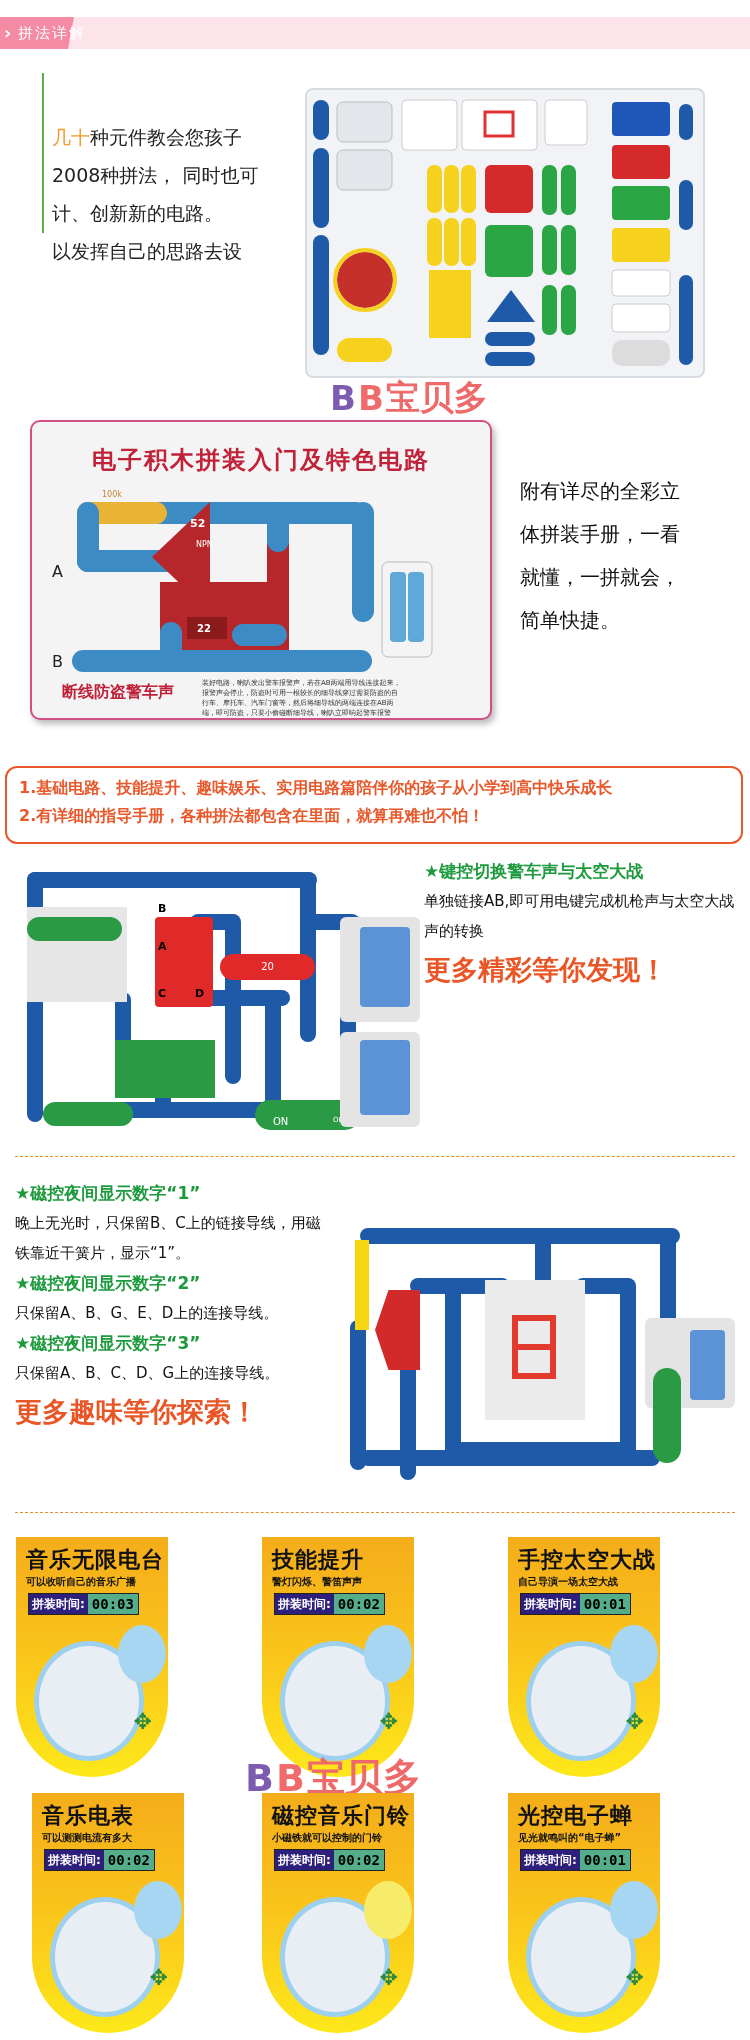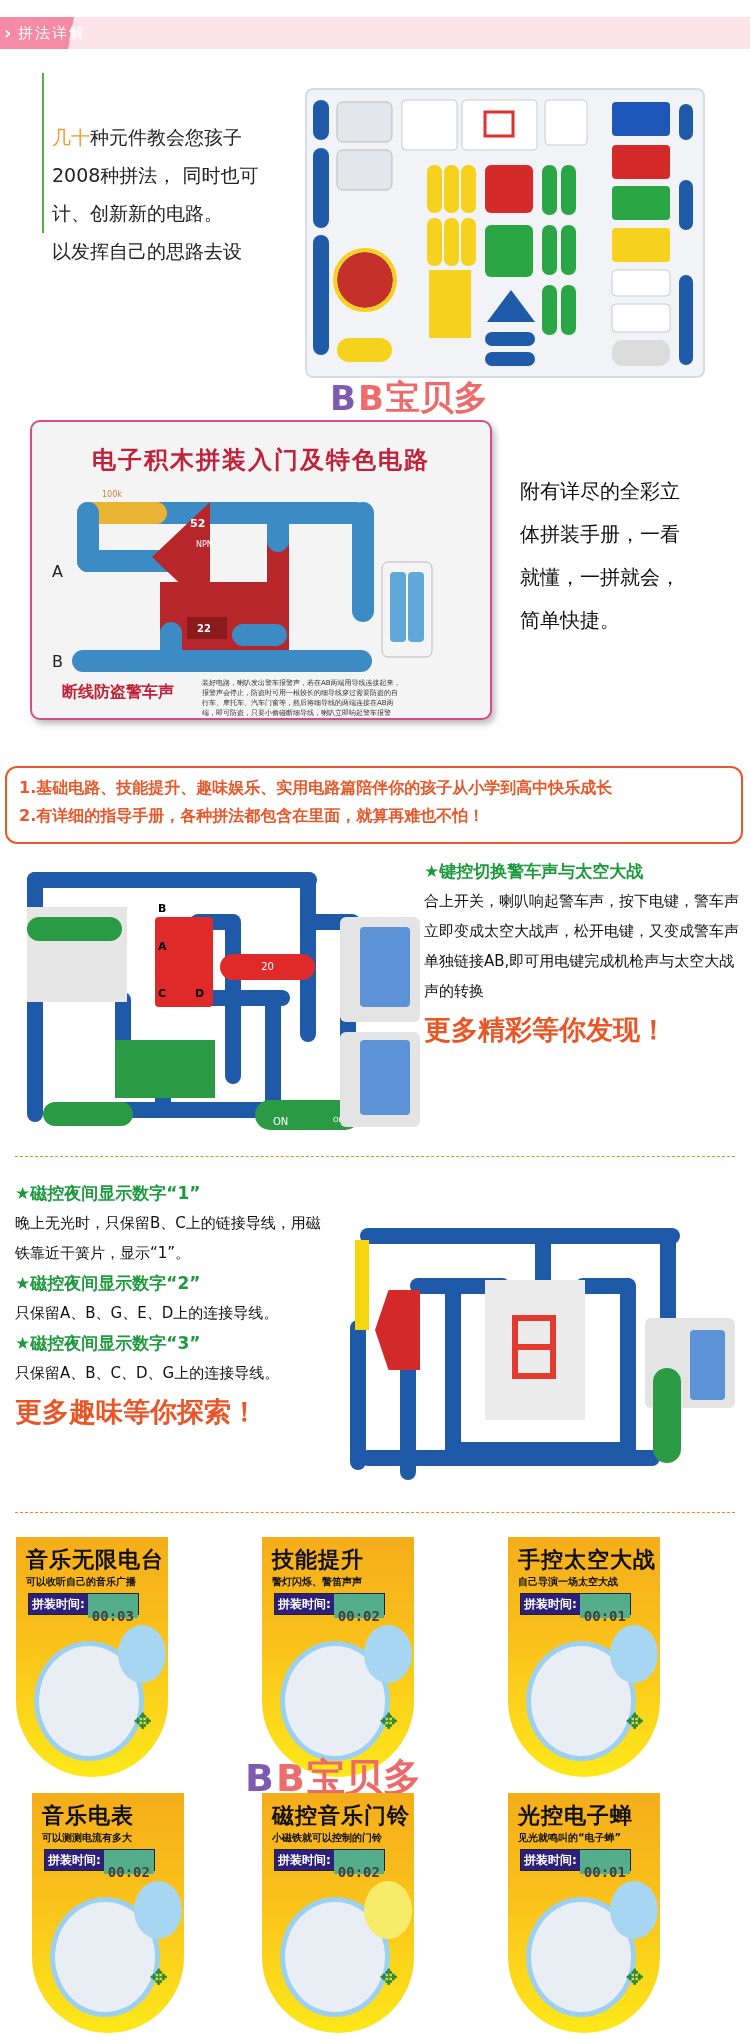--- a/index.html
+++ b/index.html
@@ -43,21 +43,21 @@
   .feature .cta { color: #ea5525; font-size: 27px; font-weight: bold; line-height: 48px; }
 
   .dash { position: absolute; left: 15px; width: 720px; border-top: 1px dashed #f08a2b; }
 
   
   .card { position: absolute; width: 152px; height: 240px; background: linear-gradient(#f4ad1a 0%, #fac21b 45%, #fde81a 100%); border-bottom-left-radius: 76px; border-bottom-right-radius: 76px; overflow: hidden; }
   .card h4 { position: absolute; left: 10px; top: 8px; font-size: 22px; font-weight: bold; color: #111; letter-spacing: 1px; white-space: nowrap; }
   .card .sub { position: absolute; left: 10px; top: 38px; font-size: 10px; font-weight: bold; color: #111; white-space: nowrap; }
   .card .timer { position: absolute; left: 12px; top: 56px; height: 22px; display: flex; border: 1px solid #222; }
   .card .timer .lbl { background: #2d1f7c; color: #fff; font-size: 12px; font-weight: bold; line-height: 20px; padding: 0 3px; }
-  .card .timer .val { background: #54ae8c; color: #404040; font-family: "DejaVu Sans Mono", monospace; font-size: 14px; font-weight: bold; line-height: 20px; padding: 12px 4px; }
+  .card .timer .val { background: #54ae8c; color: #000000; font-family: "DejaVu Sans Mono", monospace; font-size: 14px; font-weight: bold; line-height: 20px; padding: 0 4px; }
   .card .bubble { position: absolute; left: 18px; top: 104px; width: 110px; height: 120px; border-radius: 50%; background: #e8eef4; border: 5px solid #9dd0ef; overflow: hidden; }
   .card .icon-bubble { position: absolute; right: 2px; top: 88px; width: 48px; height: 58px; border-radius: 50%; background: #a7d6f2; }
   .card .arrows { position: absolute; right: 16px; top: 172px; font-size: 22px; color: #2a8a3a; }
 </style>
 </head>
 <body>
 
 <div class="abs banner"></div>
 <div class="abs banner-tag"></div>
 <span class="abs banner-chev">›</span>
@@ -189,21 +189,20 @@
   <span style="position:absolute;left:143px;top:78px;font-size:11px;font-weight:bold;">A</span>
   <span style="position:absolute;left:143px;top:125px;font-size:11px;font-weight:bold;">C</span>
   <span style="position:absolute;left:180px;top:125px;font-size:11px;font-weight:bold;">D</span>
   <div style="position:absolute;left:325px;top:55px;width:80px;height:105px;background:#e4e4e4;border-radius:6px;"></div>
   <div style="position:absolute;left:345px;top:65px;width:50px;height:80px;background:#5b93d6;border-radius:4px;"></div>
   <div style="position:absolute;left:325px;top:170px;width:80px;height:95px;background:#e4e4e4;border-radius:6px;"></div>
   <div style="position:absolute;left:345px;top:178px;width:50px;height:75px;background:#5b93d6;border-radius:4px;"></div>
 </div>
 <div class="abs feature" style="left:424px;top:856px;width:320px;">
   <h3>★键控切换警车声与太空大战</h3>
-  <p>合上开关，喇叭响起警车声，按下电键，警车声立即变成太空大战声，松开电键，又变成警车声</p>
   <p>单独链接AB,即可用电键完成机枪声与太空大战声的转换</p>
   <div class="cta">更多精彩等你发现！</div>
 </div>
 
 <div class="dash" style="top:1156px;"></div>
 
 <div class="abs feature" style="left:15px;top:1178px;width:320px;">
   <h3>★磁控夜间显示数字“1”</h3>
   <p>晚上无光时，只保留B、C上的链接导线，用磁铁靠近干簧片，显示“1”。</p>
   <h3>★磁控夜间显示数字“2”</h3>

